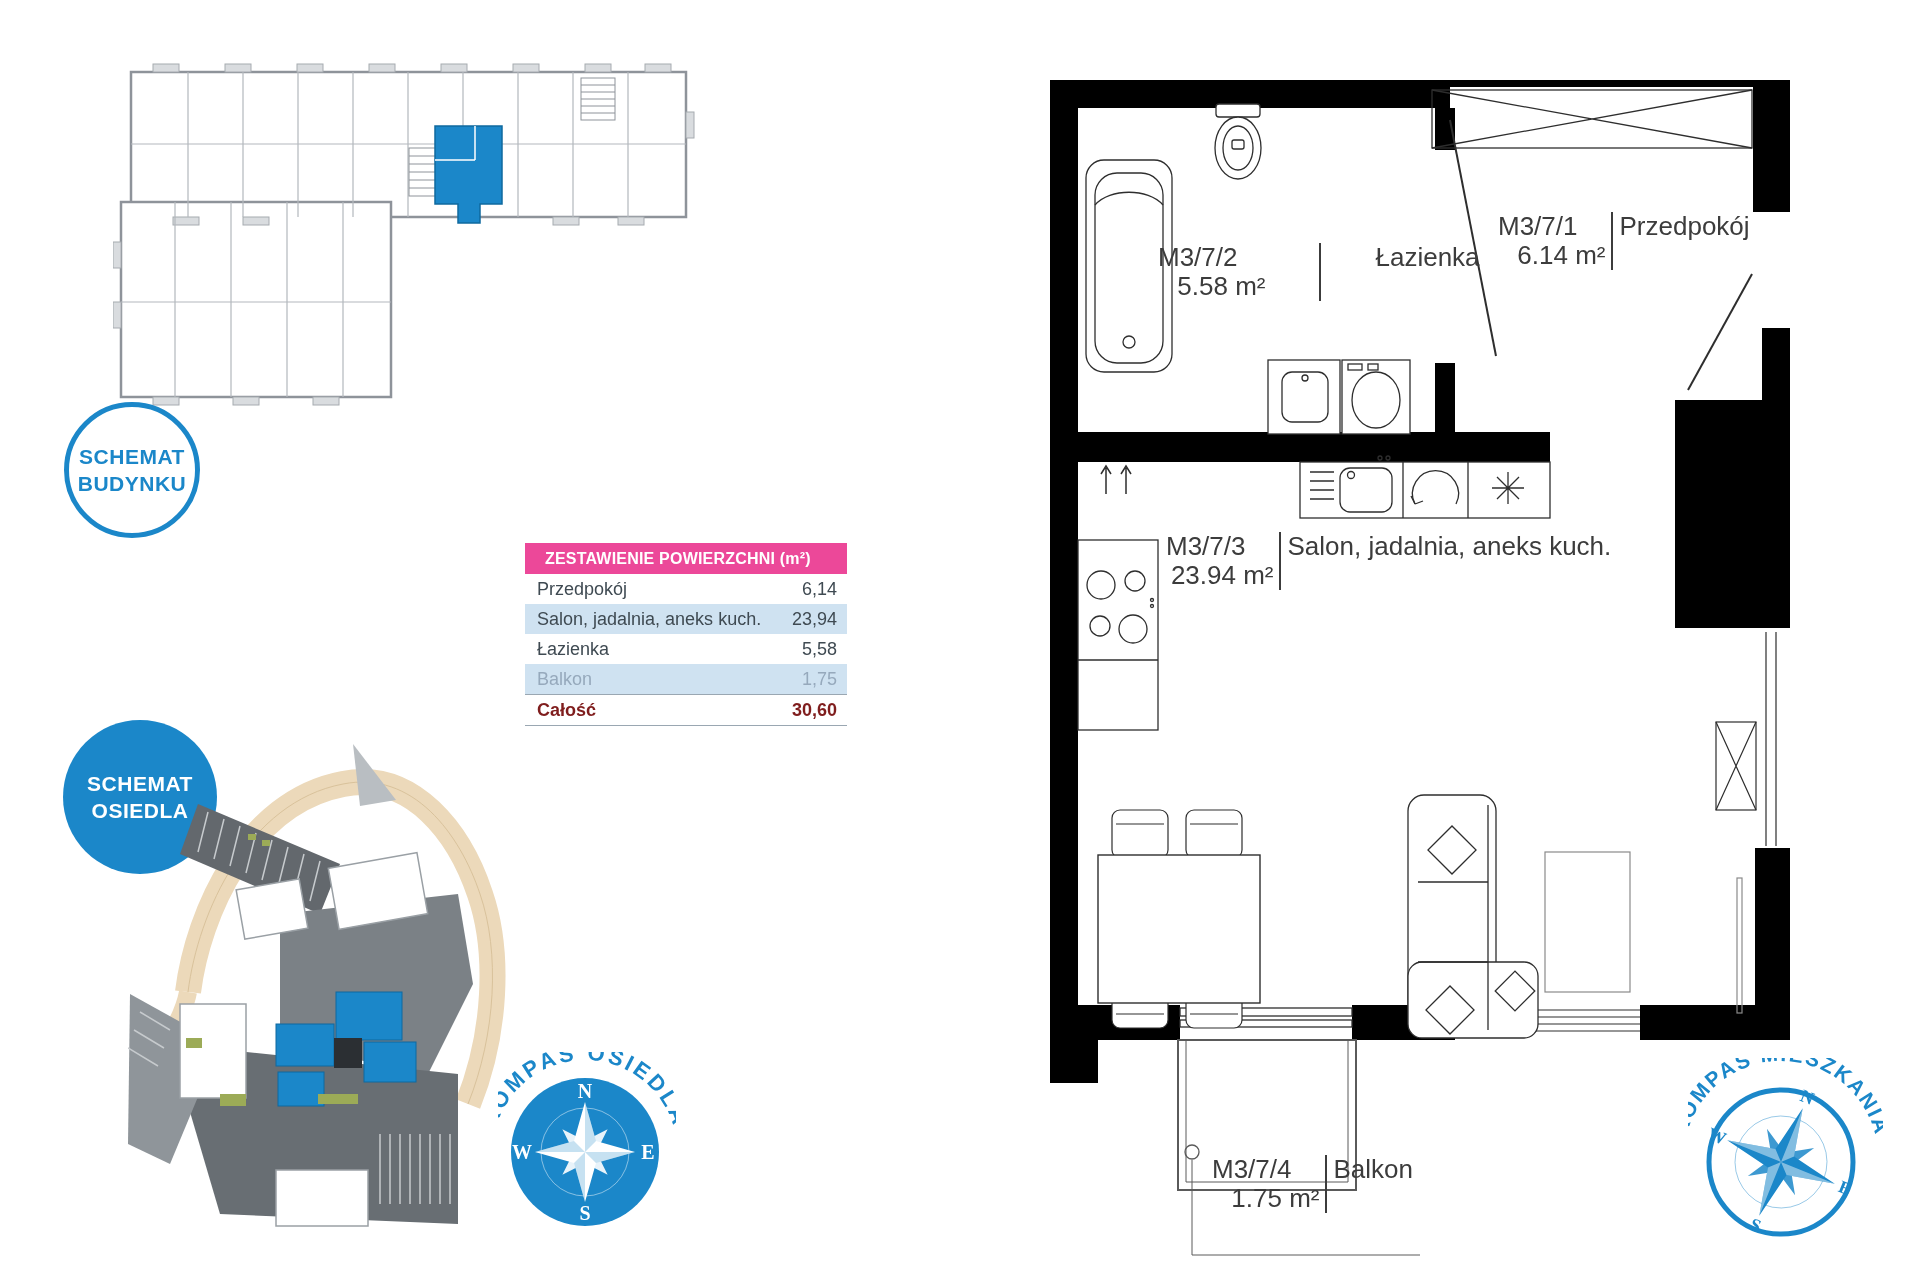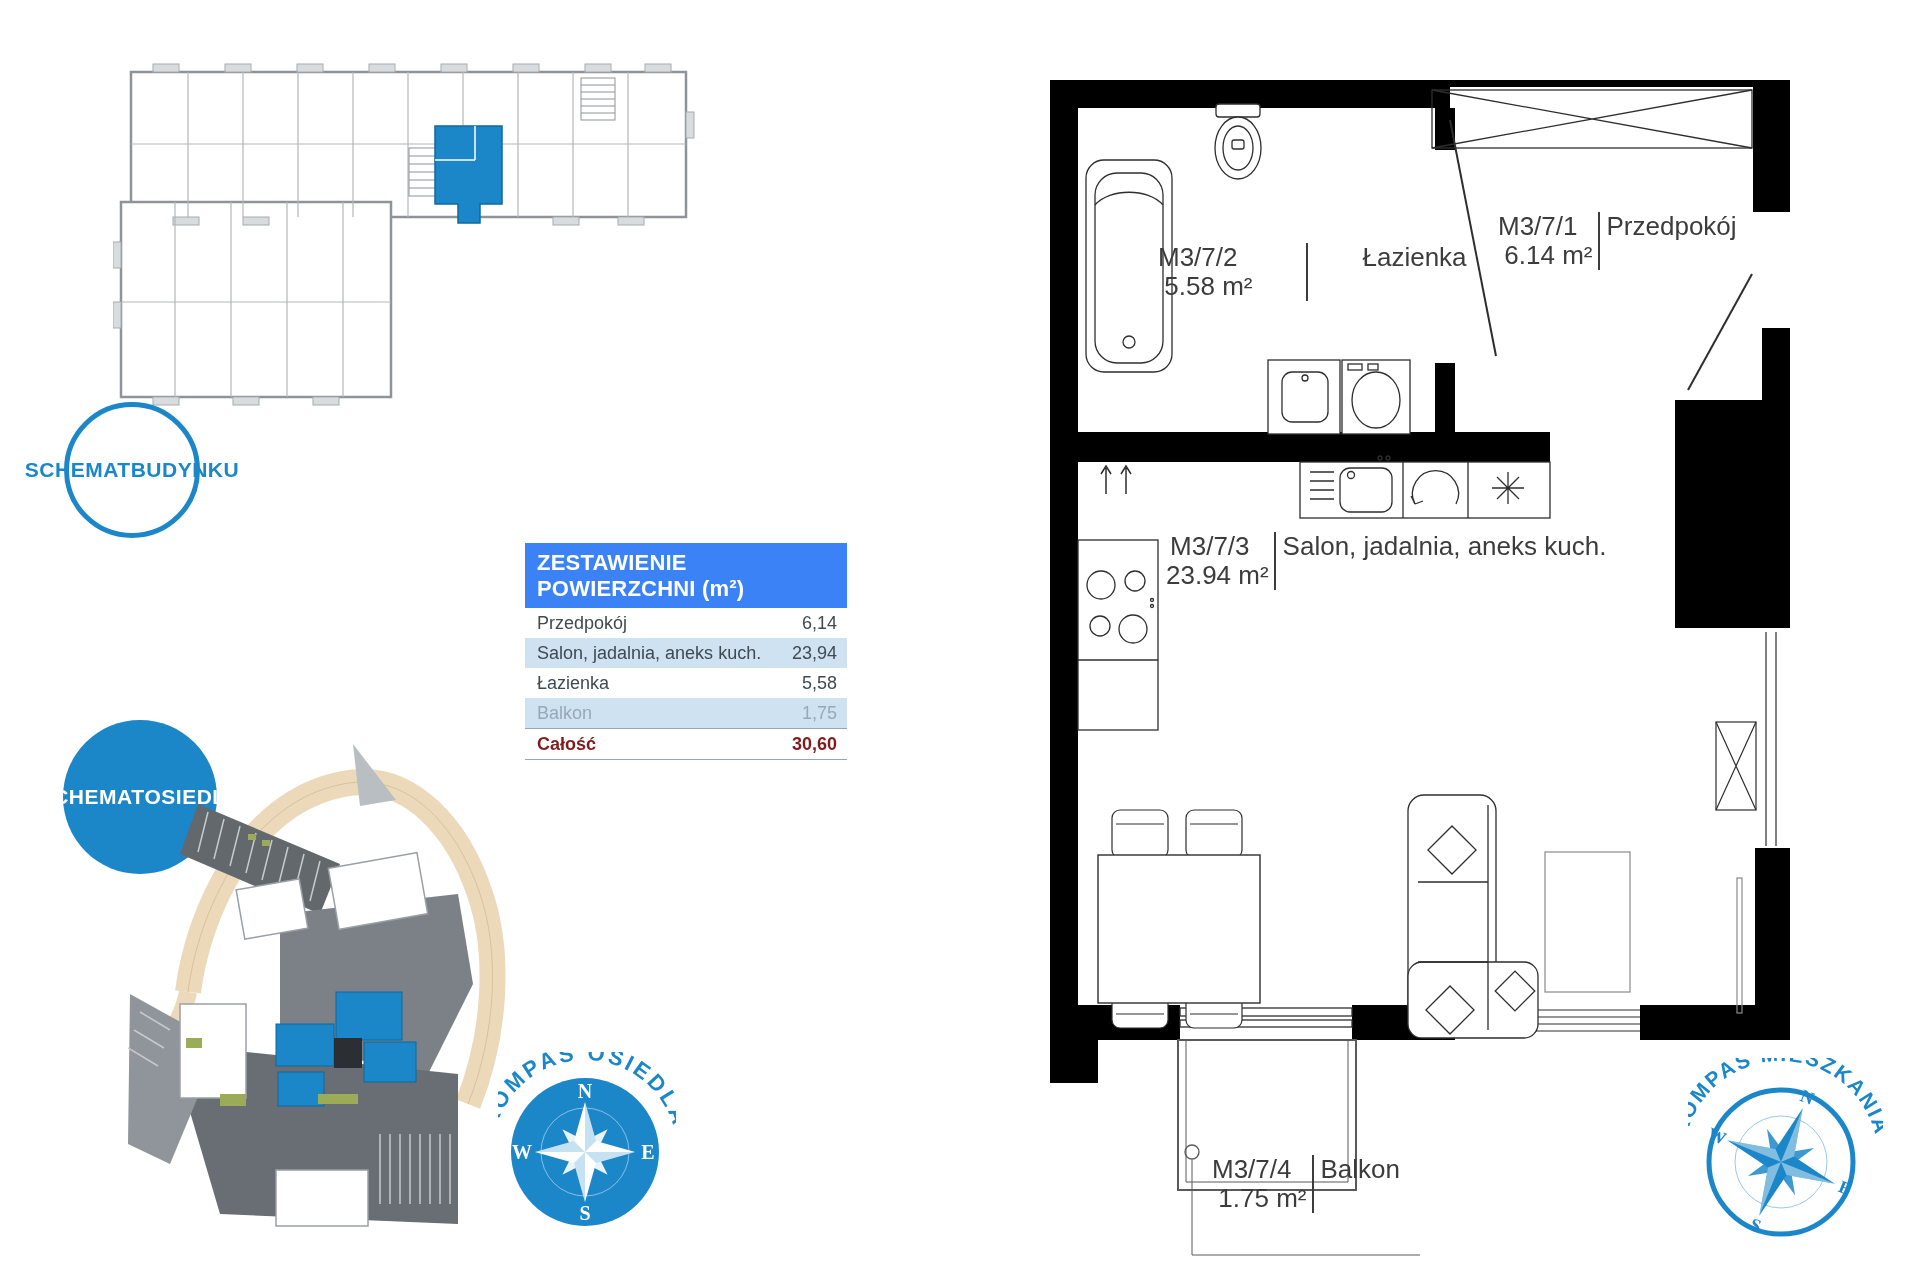--- a/index.html
+++ b/index.html
@@ -1,41 +1,41 @@
 <!DOCTYPE html>
 <html><head>
 <meta charset="utf-8">
 <style>
   html,body{margin:0;padding:0;background:#fff;}
   body{width:1920px;height:1261px;overflow:hidden;position:relative;
        font-family:"Liberation Sans",sans-serif;-webkit-font-smoothing:antialiased;}
   svg{position:absolute;display:block;}
 
   
-  .badge{position:absolute;border-radius:50%;display:flex;flex-direction:row;
+  .badge{position:absolute;border-radius:50%;display:flex;flex-direction:column;
          align-items:center;justify-content:center;text-align:center;
          font-weight:bold;font-size:21px;line-height:1.3;letter-spacing:.5px;}
   .badge.outline{background:#fff;border:5px solid #1b87c9;color:#1b87c9;}
   .badge.solid{background:#1b87c9;color:#fff;}
 
   
   .area-table{position:absolute;left:525px;top:543px;width:322px;font-size:18px;color:#3f4a52;}
-  .at-header{background:#3b82f6;color:#fff;font-weight:bold;font-size:22px;
-             padding:7px 10px 6px 12px;letter-spacing:.2px;}
+  .at-header{background:#ec4899;color:#fff;font-weight:bold;font-size:16px;
+             padding:7px 10px 6px 20px;letter-spacing:.2px;}
   .at-row{display:flex;justify-content:space-between;padding:5px 10px 4px 12px;background:#fff;}
   .at-row.alt{background:#cfe2f1;}
   .at-row.muted{color:#96a9bc;}
   .at-row.total{font-weight:bold;color:#7f1d1d;border-top:1px solid #9aa7b2;border-bottom:1px solid #9aa7b2;}
   .at-value{text-align:right;}
 
   
   .room-label{position:absolute;display:flex;align-items:flex-start;color:#3c3c3c;
               font-size:26px;line-height:1.12;white-space:nowrap;}
   .rl-left{display:flex;flex-direction:column;}
-  .rl-id{padding-right:20px;text-align:center;}
+  .rl-id{padding-right:33px;text-align:center;}
   .rl-area{text-align:right;padding-right:5px;}
   .rl-bar{width:2px;background:#3c3c3c;height:58px;}
   .rl-name{padding-left:7px;}
 </style>
 </head>
 <body>
 
 <svg style="left:113px;top:52px" width="585" height="360" viewBox="0 0 585 360">
   <g fill="#ffffff" stroke="#8e939a" stroke-width="2.5">
     <rect x="18" y="20" width="555" height="145"></rect>

